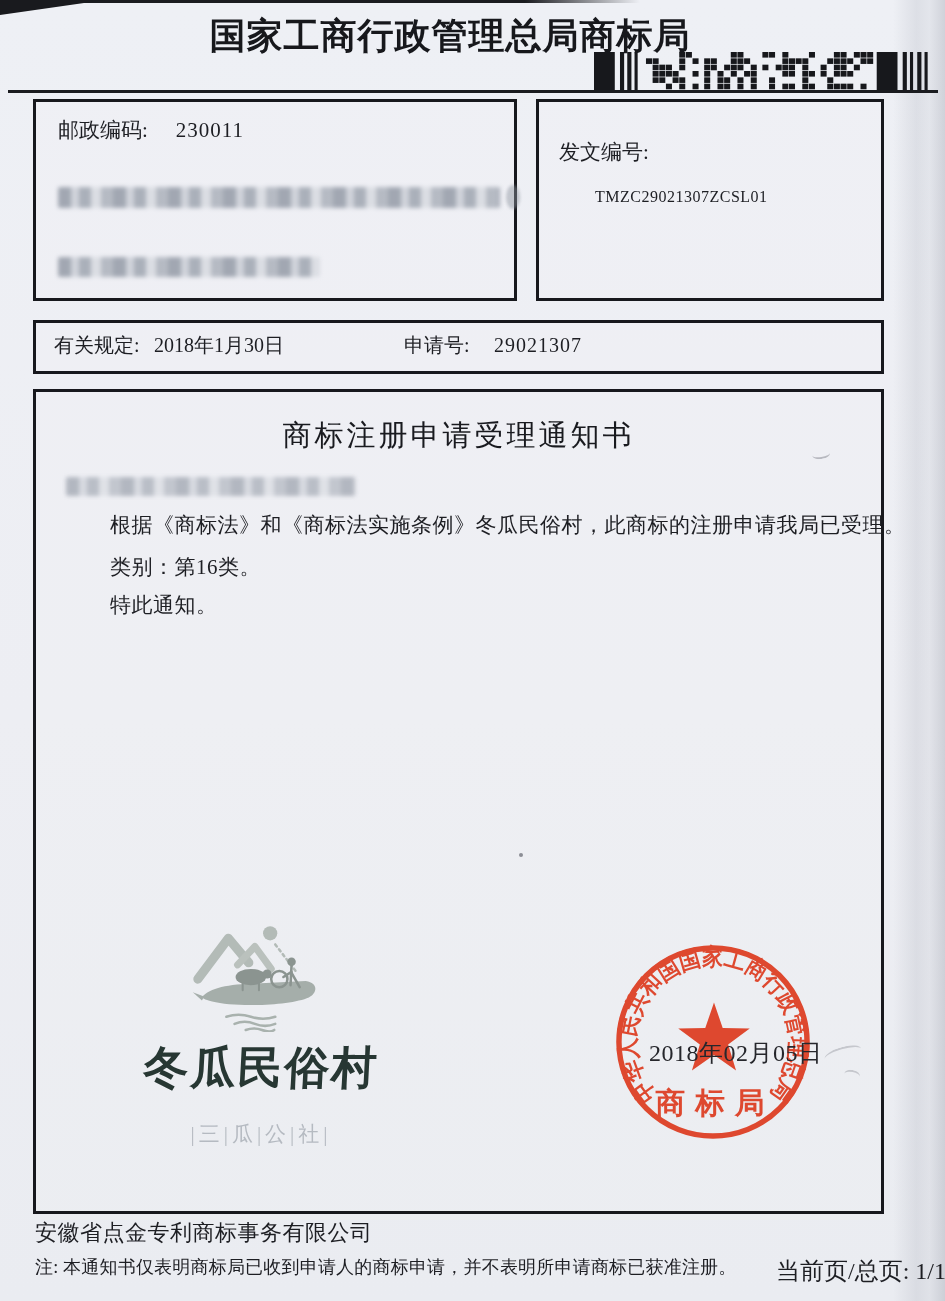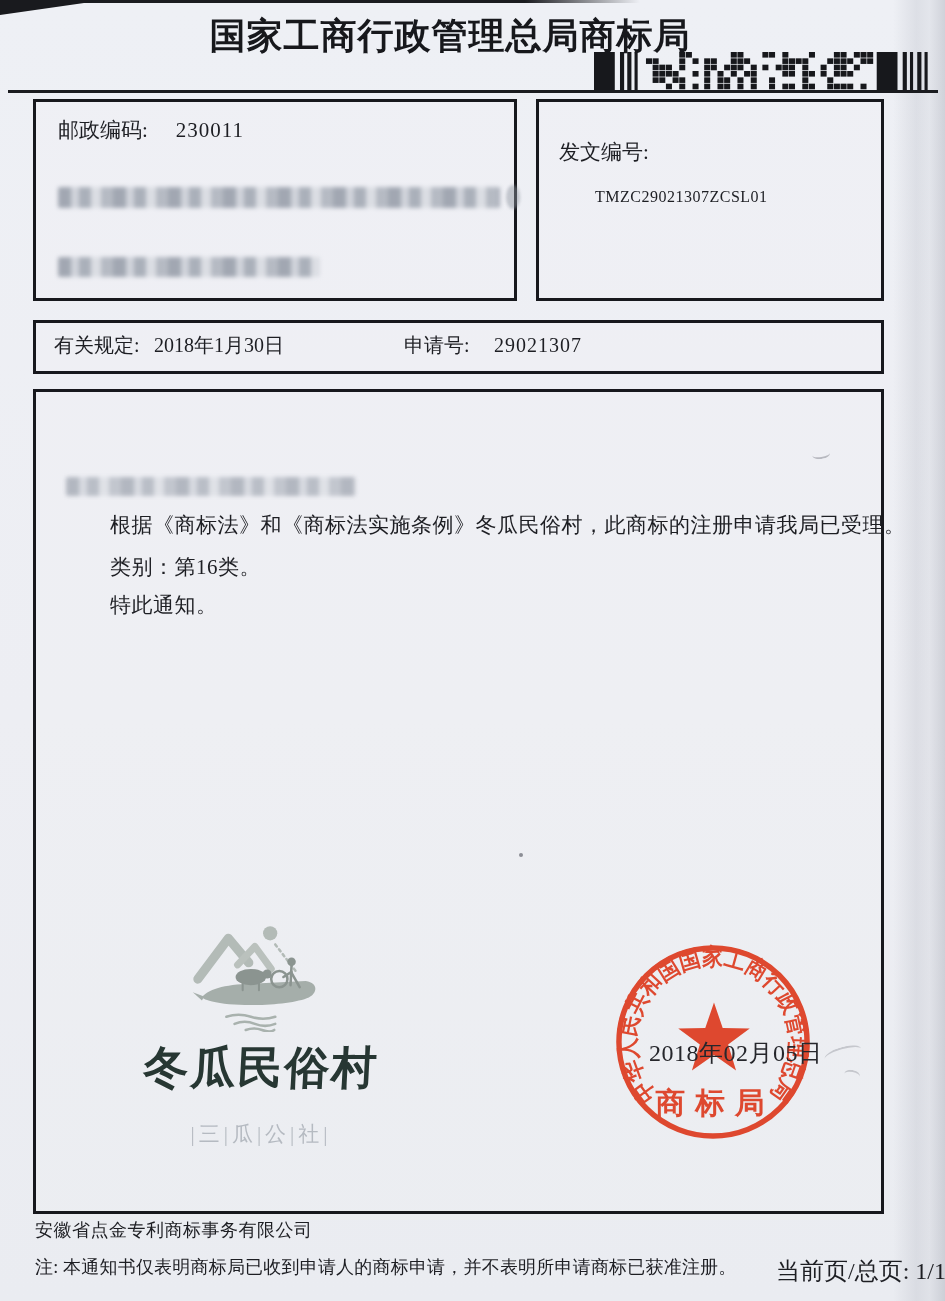--- a/index.html
+++ b/index.html
@@ -56,21 +56,21 @@
   .logo-block{position:absolute;left:80px;top:526px;width:290px;text-align:center;}
   .logo-illu{display:block;margin:0 auto;}
   .logo-title{margin-top:6px;font-size:45px;font-weight:bold;letter-spacing:2px;
     color:#273733;transform:skewX(-3deg);}
   .logo-sub{margin-top:22px;font-size:21px;letter-spacing:4px;color:#b5bac1;}
 
   .seal{position:absolute;left:577px;top:551px;opacity:.92;}
   .seal-date{position:absolute;left:613px;top:645px;font-size:24px;color:#26272c;
     letter-spacing:.5px;white-space:nowrap;}
 
-  .agent-line{position:absolute;left:35px;top:1218px;font-size:18px;letter-spacing:.5px;text-align:center;}
+  .agent-line{position:absolute;left:35px;top:1218px;font-size:22px;letter-spacing:.5px;text-align:center;}
   .footer-note{position:absolute;left:35px;top:1255px;font-size:18px;letter-spacing:.2px;}
   .footer-page{position:absolute;left:776px;top:1255px;font-size:24px;white-space:nowrap;}
 </style>
 </head>
 <body>
 
 <div class="page">
 
   <div class="top-edge-line"></div>
   <div class="top-left-wedge"></div>
@@ -209,20 +209,21 @@
   </div>
 
   <div class="box app-bar">
     <span class="ab-item ab-l1">有关规定:</span>
     <span class="ab-item ab-v1">2018年1月30日</span>
     <span class="ab-item ab-l2">申请号:</span>
     <span class="ab-item ab-v2">29021307</span>
   </div>
 
   <div class="box notice-box">
+    <div class="notice-title">商标注册申请受理通知书</div>
     <div class="blur nb-company-blur"></div>
     <div class="nb-line nb-p1">根据《商标法》和《商标法实施条例》冬瓜民俗村，此商标的注册申请我局已受理。</div>
     <div class="nb-line nb-p2">类别：第16类。</div>
     <div class="nb-line nb-p3">特此通知。</div>
 
     <div class="logo-block">
       <svg class="logo-illu" width="150" height="114" viewBox="0 0 140 112">
         <g fill="none" stroke="#b3bbb7" stroke-linecap="round" stroke-linejoin="round">
           <path d="M8,60 L38,20 L58,44" stroke-width="9"></path>
           <path d="M47,46 L64,28 L80,50" stroke-width="7" stroke="#bac1bd"></path>

